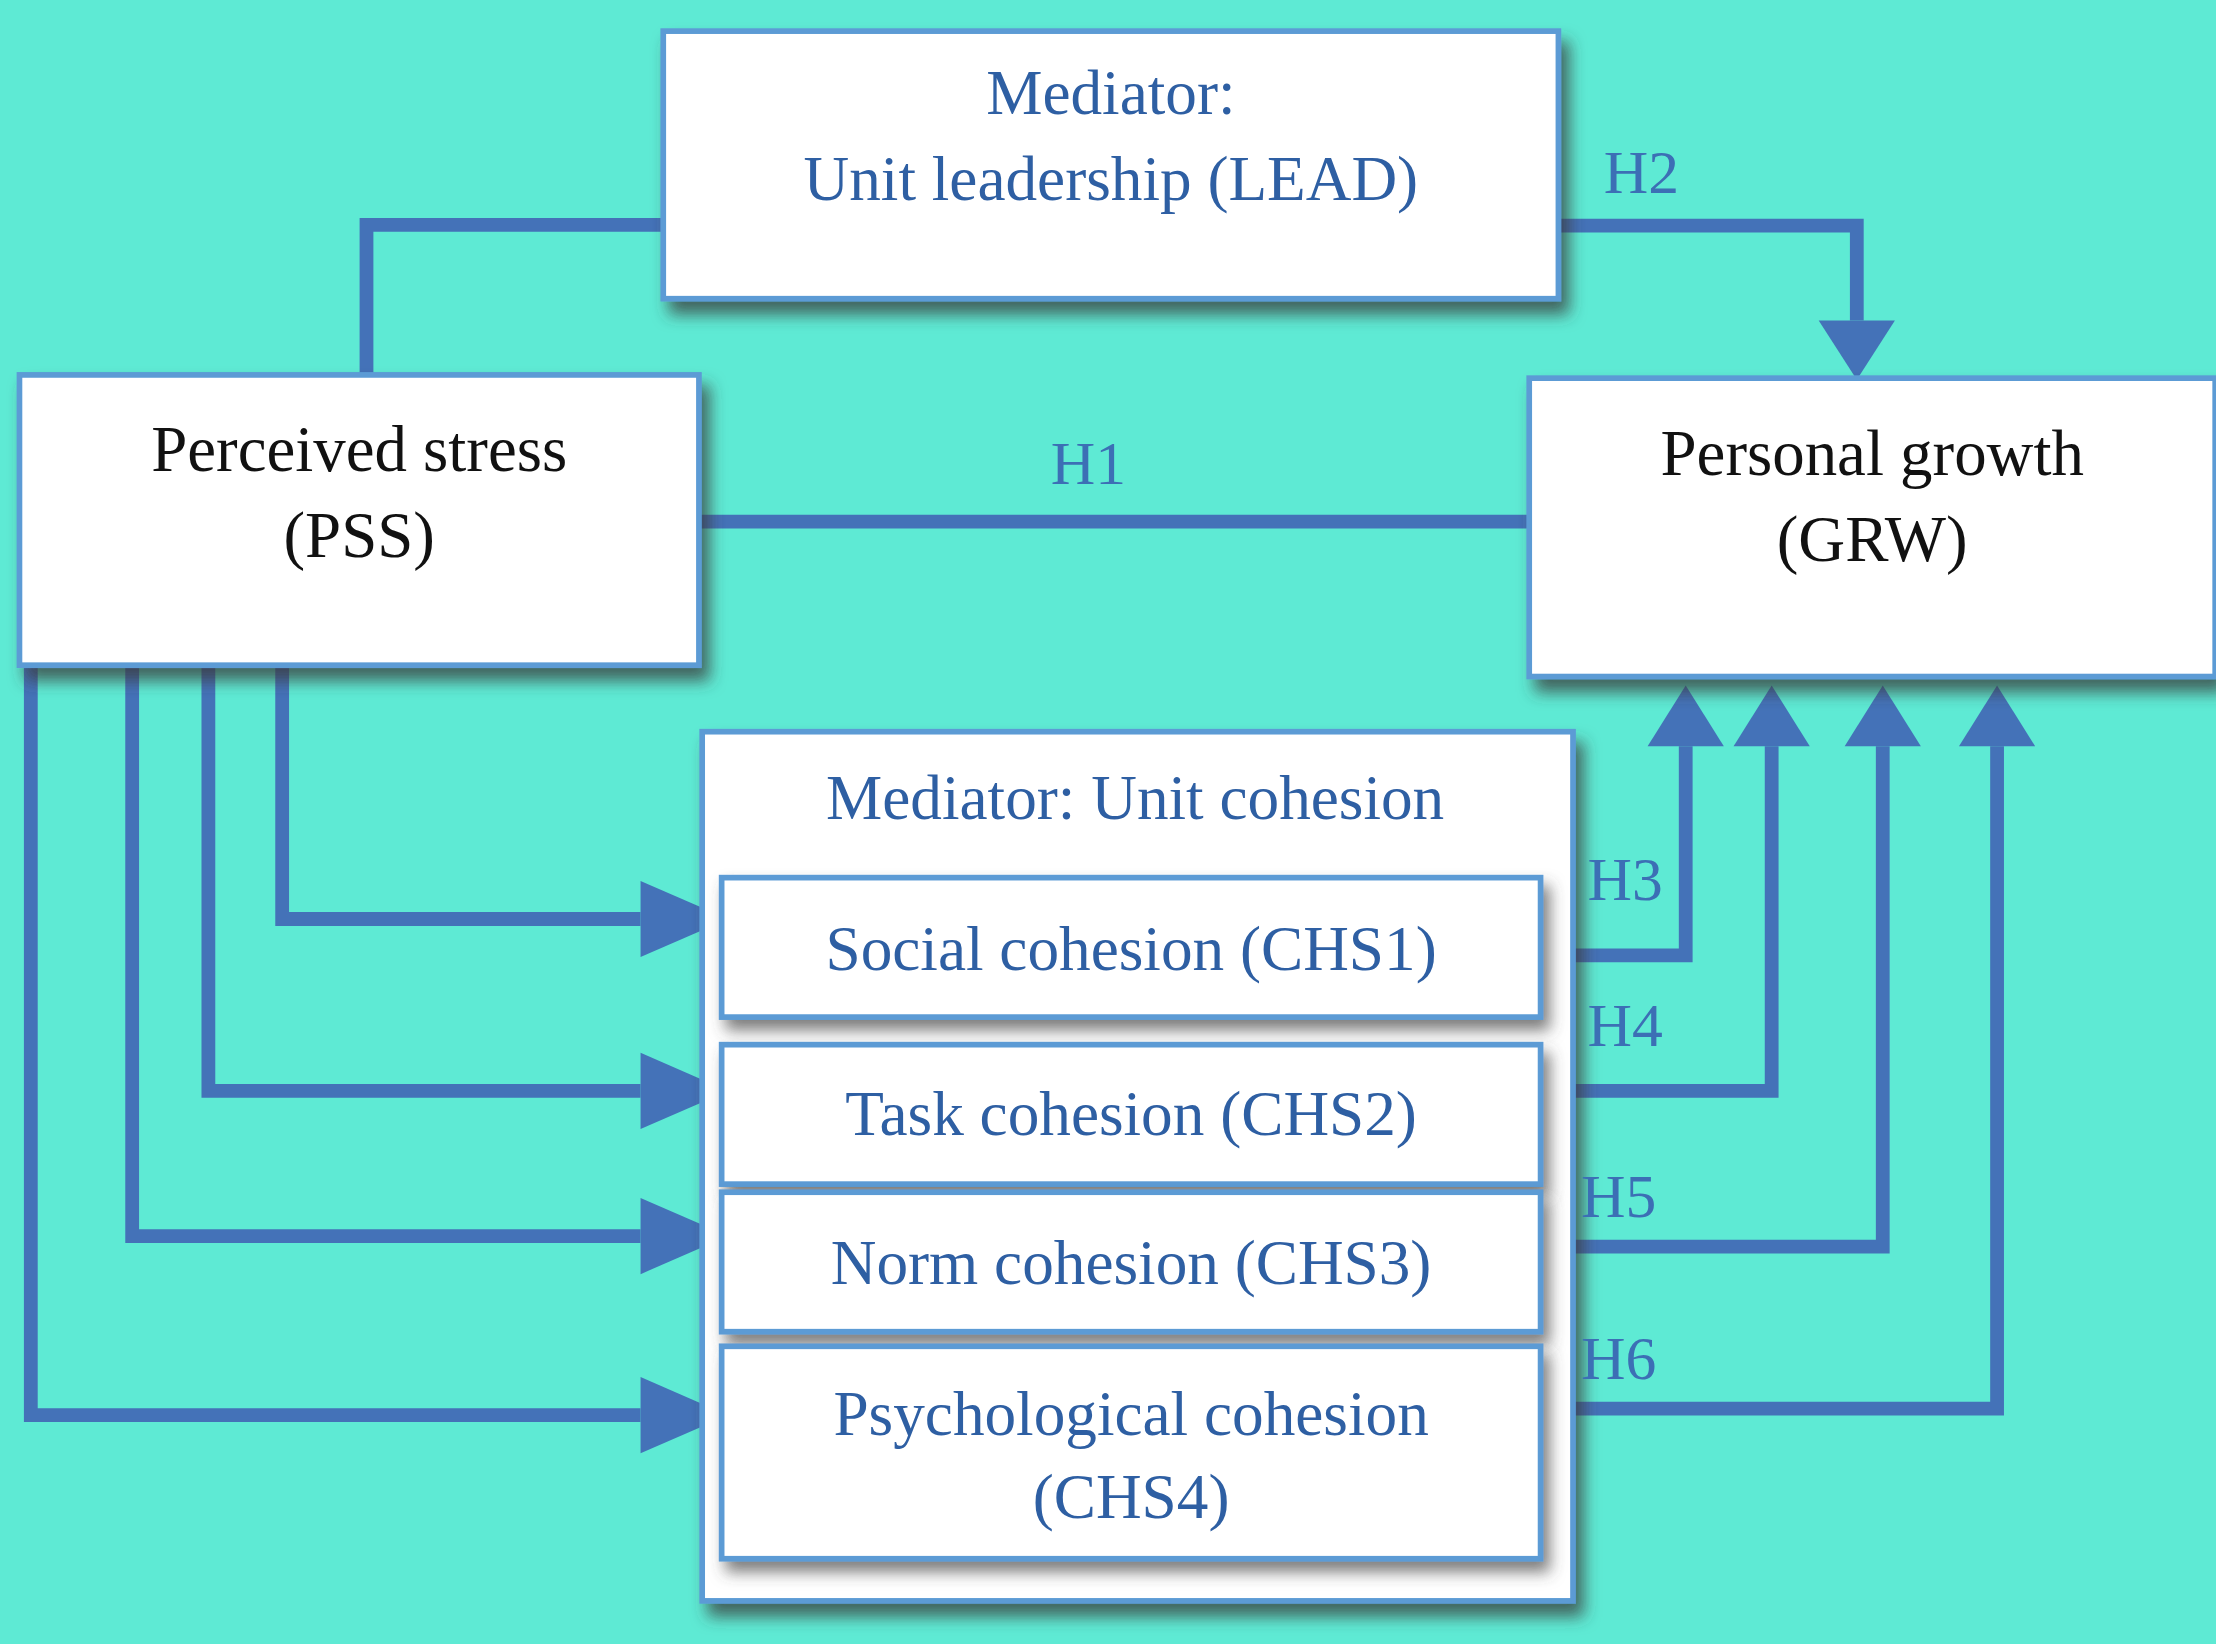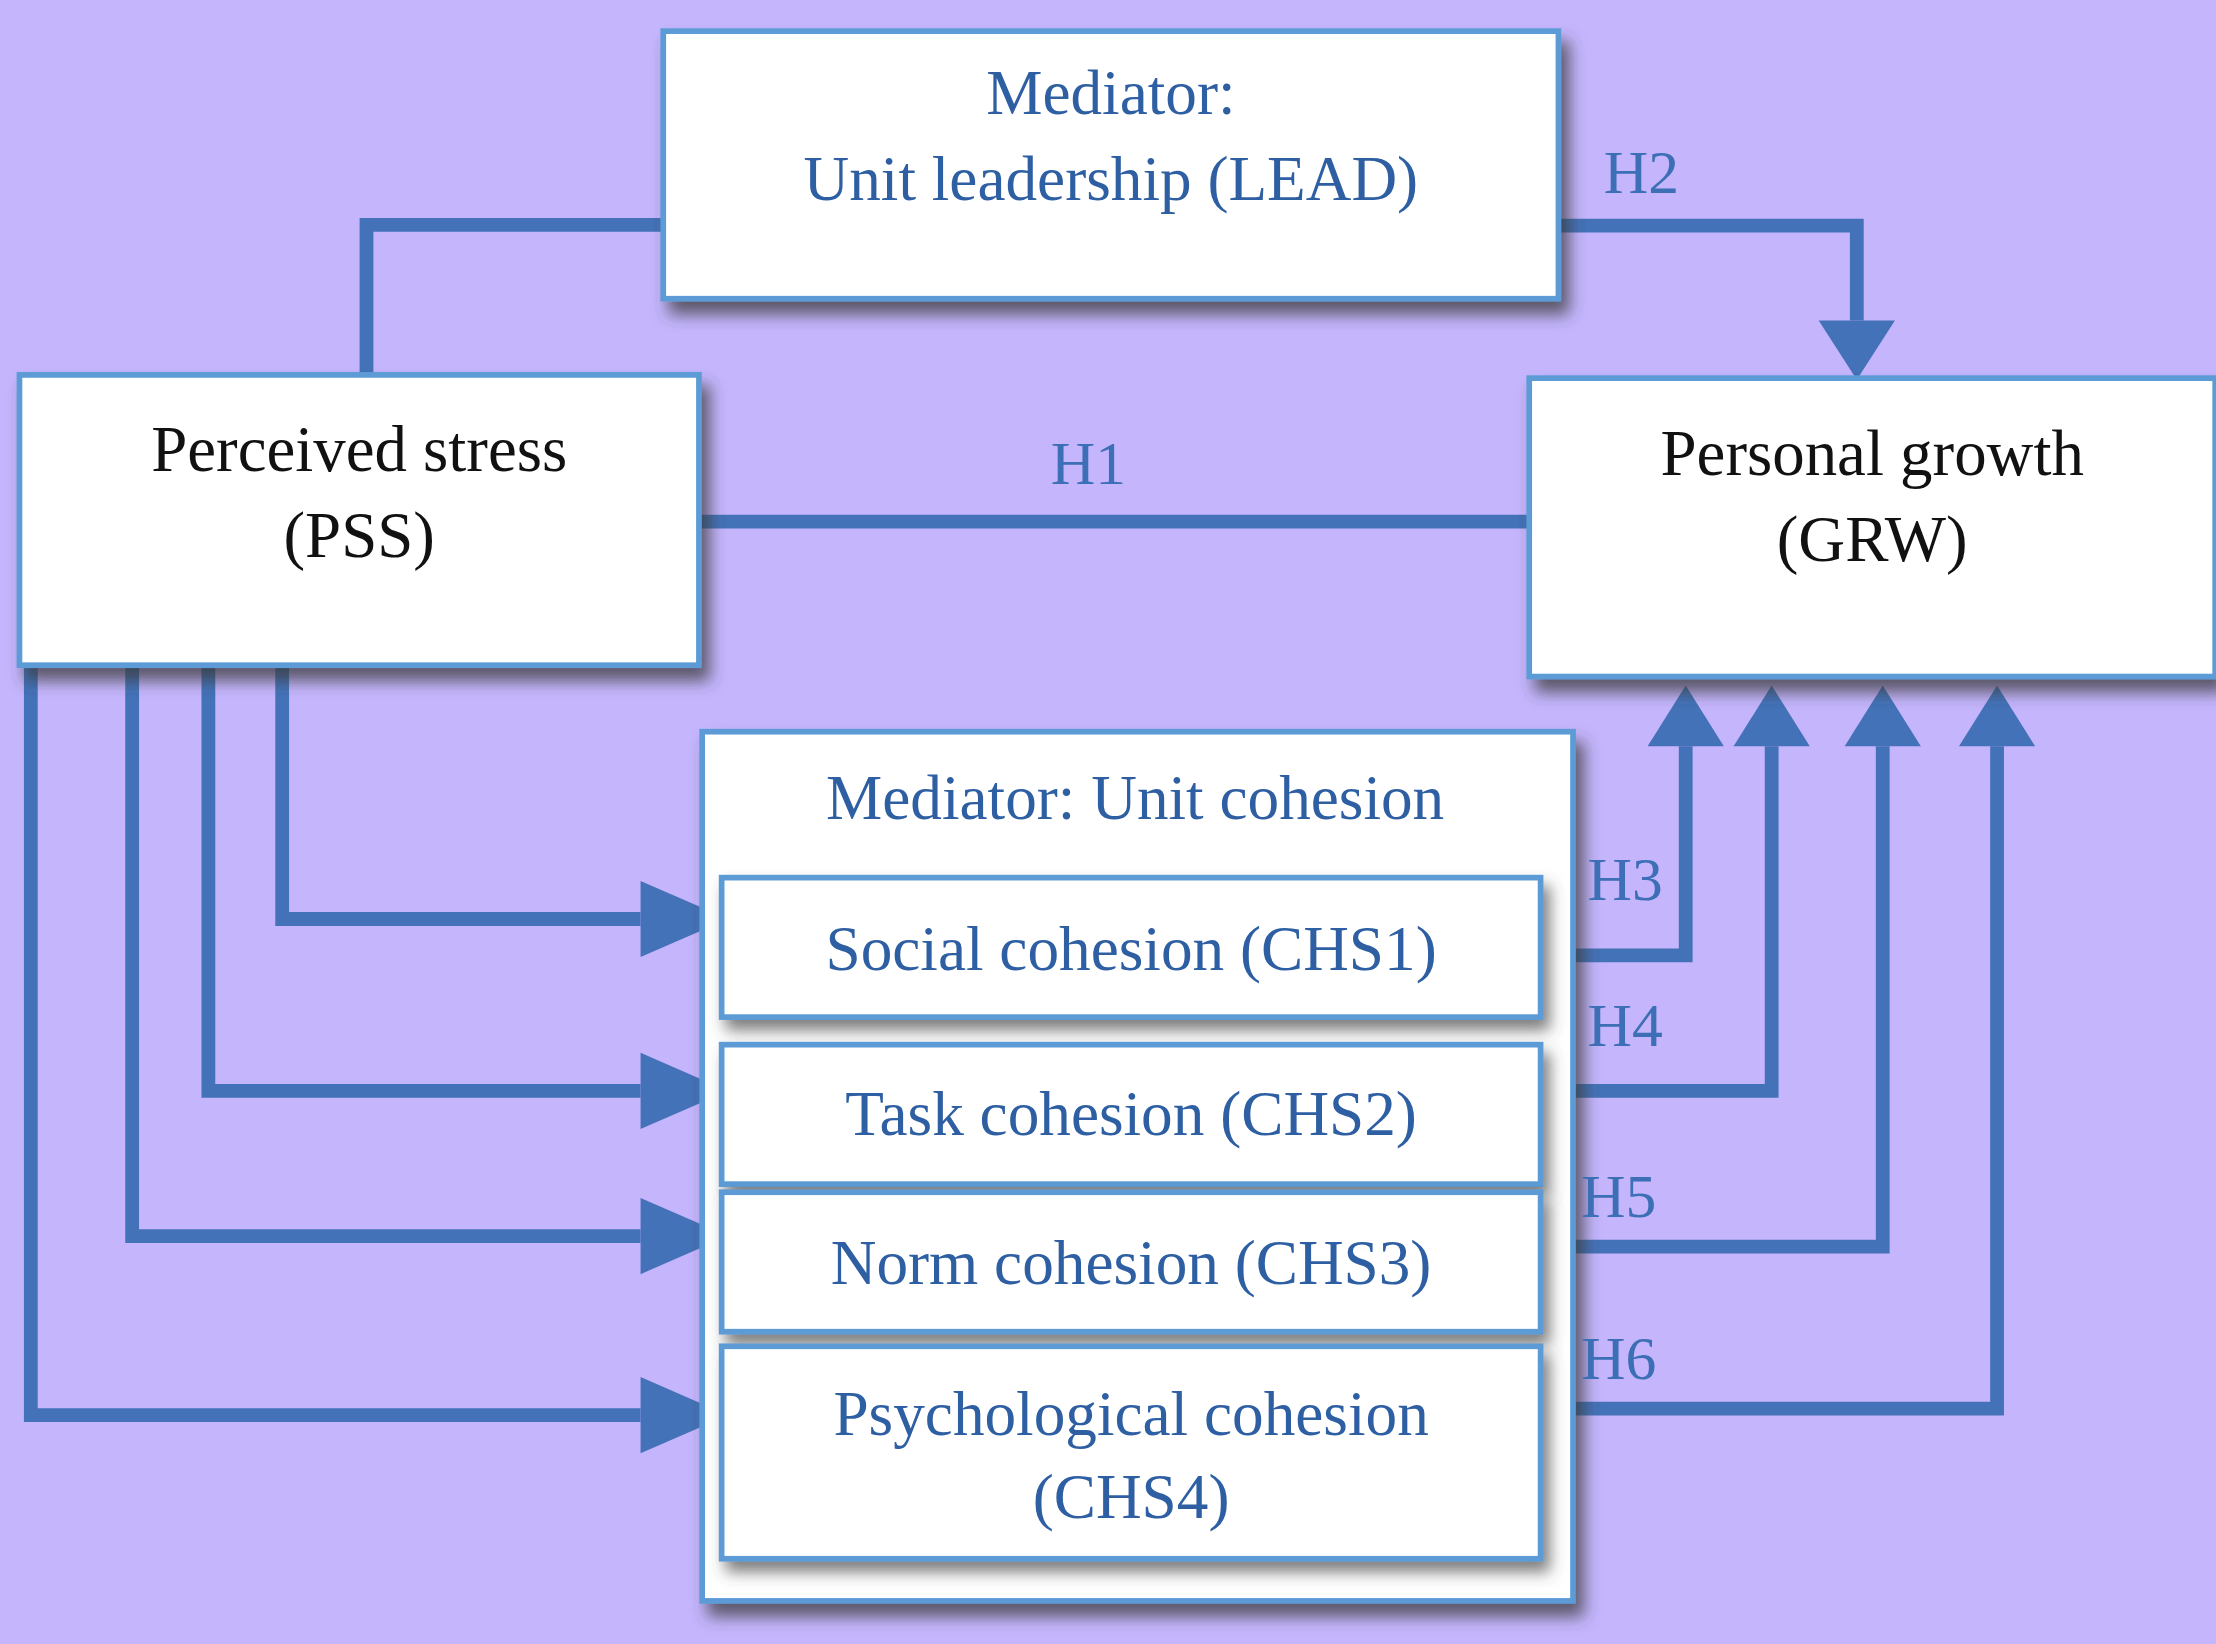--- a/index.html
+++ b/index.html
@@ -1,21 +1,21 @@
 <!DOCTYPE html>
 <html style="font-size:13px"><head>
 <meta charset="utf-8">
 <title>Research model diagram</title>
 <style>
   html,body{margin:0;padding:0;background:#ffffff;}
   body{
     width:2216px;height:1645px;overflow:hidden;
     font-family:"Liberation Serif","DejaVu Serif",serif;
   }
-  #diagram-root{position:relative;width:2216px;height:1645px;background:#c4b5fd;}
+  #diagram-root{position:relative;width:2216px;height:1645px;background:#5eead4;}
   svg#diagram-svg{position:absolute;inset:0;width:2216px;height:1645px;display:block;}
   .box-stroke{stroke:#5B9BD5;stroke-width:7;fill:#ffffff;}
   .box-stroke-inner{stroke:#5B9BD5;stroke-width:7;fill:#ffffff;}
   .conn{stroke:#4472B8;fill:none;stroke-width:17;stroke-linecap:butt;stroke-linejoin:miter;}
   .conn-head{fill:#4472B8;}
   .hyp{font-size:76px;fill:#3C6FB5;font-family:"Liberation Serif","DejaVu Serif",serif;}
   .node-txt-blue{font-size:78px;fill:#2E5FA3;text-anchor:middle;}
   .node-txt-black{font-size:80px;fill:#111111;text-anchor:middle;}
   .node-txt-title{font-size:78px;fill:#2E5FA3;text-anchor:middle;}
 </style>

